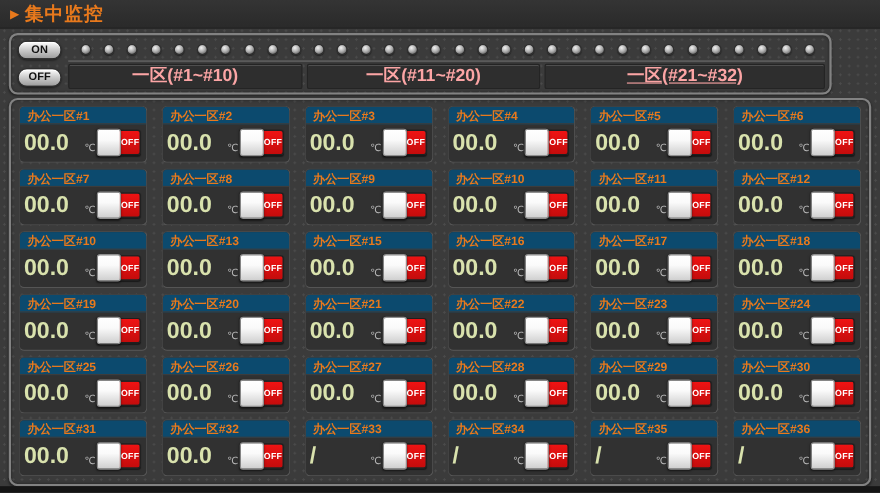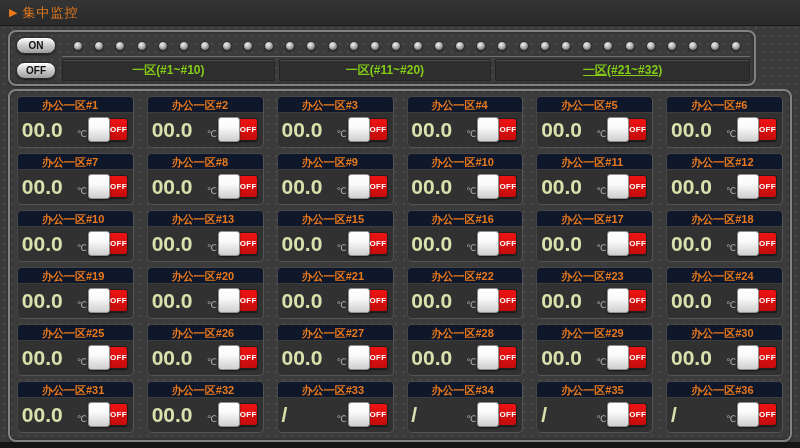--- a/index.html
+++ b/index.html
@@ -13,21 +13,21 @@
   }
 
   
   .titlebar {
     position:absolute; left:0; top:0; width:800px; height:26px;
     background: linear-gradient(#343434,#2a2a2a);
     border-bottom:1px solid #1b1b1b;
     display:flex; align-items:center; padding-left:9px;
   }
   .titlebar .tri { color:#e8791c; font-size:11px; margin-right:5px; }
-  .titlebar .ttl { color:#e8791c; font-size:13px; font-weight:normal; letter-spacing:1px; }
+  .titlebar .ttl { color:#e8791c; font-size:17px; font-weight:bold; letter-spacing:1px; }
 
   
   .control-panel {
     position:absolute; left:8px; top:30px; width:748px; height:56px;
     border:2px solid #828282; border-radius:8px;
     display:flex; padding:3px 4px;
     box-shadow: inset 0 0 3px rgba(0,0,0,.45), 0 1px 2px rgba(0,0,0,.4);
   }
   .btn-col { width:48px; display:flex; flex-direction:column; justify-content:space-between; padding:2px 4px 2px 2px; }
   .pill-btn {
@@ -52,21 +52,21 @@
   }
   .zone-tabs {
     flex:1; display:flex; gap:4px;
     border-top:1px solid #6f6f6f; padding-top:2px;
   }
   .tab {
     background:#2e2e2e;
     border:1px solid #242424;
     box-shadow: inset 0 1px 0 #4e4e4e;
     border-radius:2px;
-    color:#84cc16; font-size:12px; font-weight:bold;
+    color:#fca5a5; font-size:16px; font-weight:bold;
     display:flex; align-items:center; justify-content:center;
     flex-basis:0; cursor:pointer; white-space:nowrap;
   }
 
   
   .grid-panel {
     position:absolute; left:8px; top:89px; width:784px; height:353px;
     border:2px solid #828282; border-radius:8px;
     padding:5px 7px;
     display:grid;
@@ -77,24 +77,24 @@
   }
   .cell {
     background:#313131;
     border:1px solid #555;
     border-top-color:#474747; border-left-color:#474747;
     border-radius:5px; overflow:hidden;
     display:flex; flex-direction:column;
   }
   .cell-header {
     height:16px; flex:0 0 16px;
-    background:#0f172a;
+    background:#0c4a6e;
     border-bottom:1px solid #3c3c3c;
     color:#e8791c; font-size:11px; font-weight:bold;
-    display:flex; align-items:center; padding:1px 0 0 24px;
+    display:flex; align-items:center; padding:1px 0 0 7px;
     white-space:nowrap; overflow:hidden;
   }
   .cell-body {
     flex:1; display:flex; align-items:center;
     padding:0 5px 2px 7px;
     justify-content:flex-end;
   }
   .value {
     width:54px; flex:0 0 54px;
     color:#d9e2ad; font-size:21px; font-weight:bold; line-height:1;

